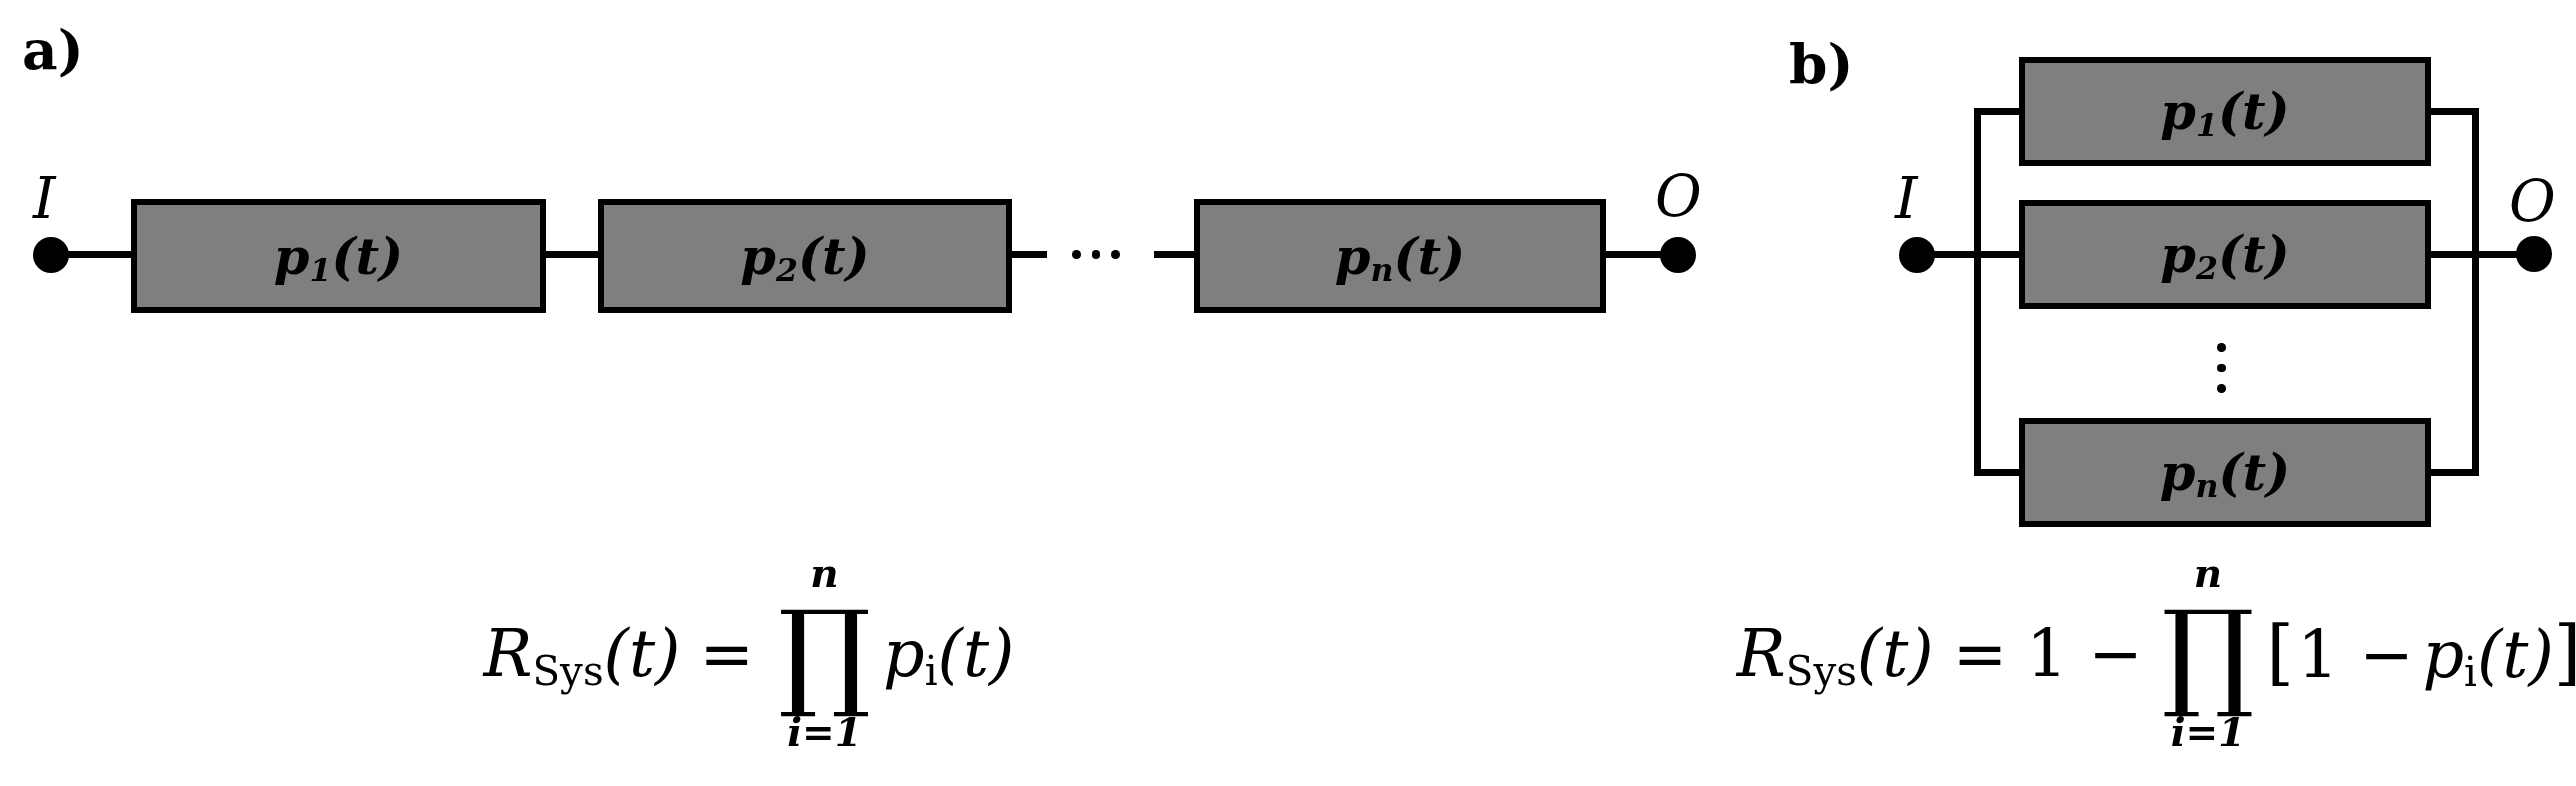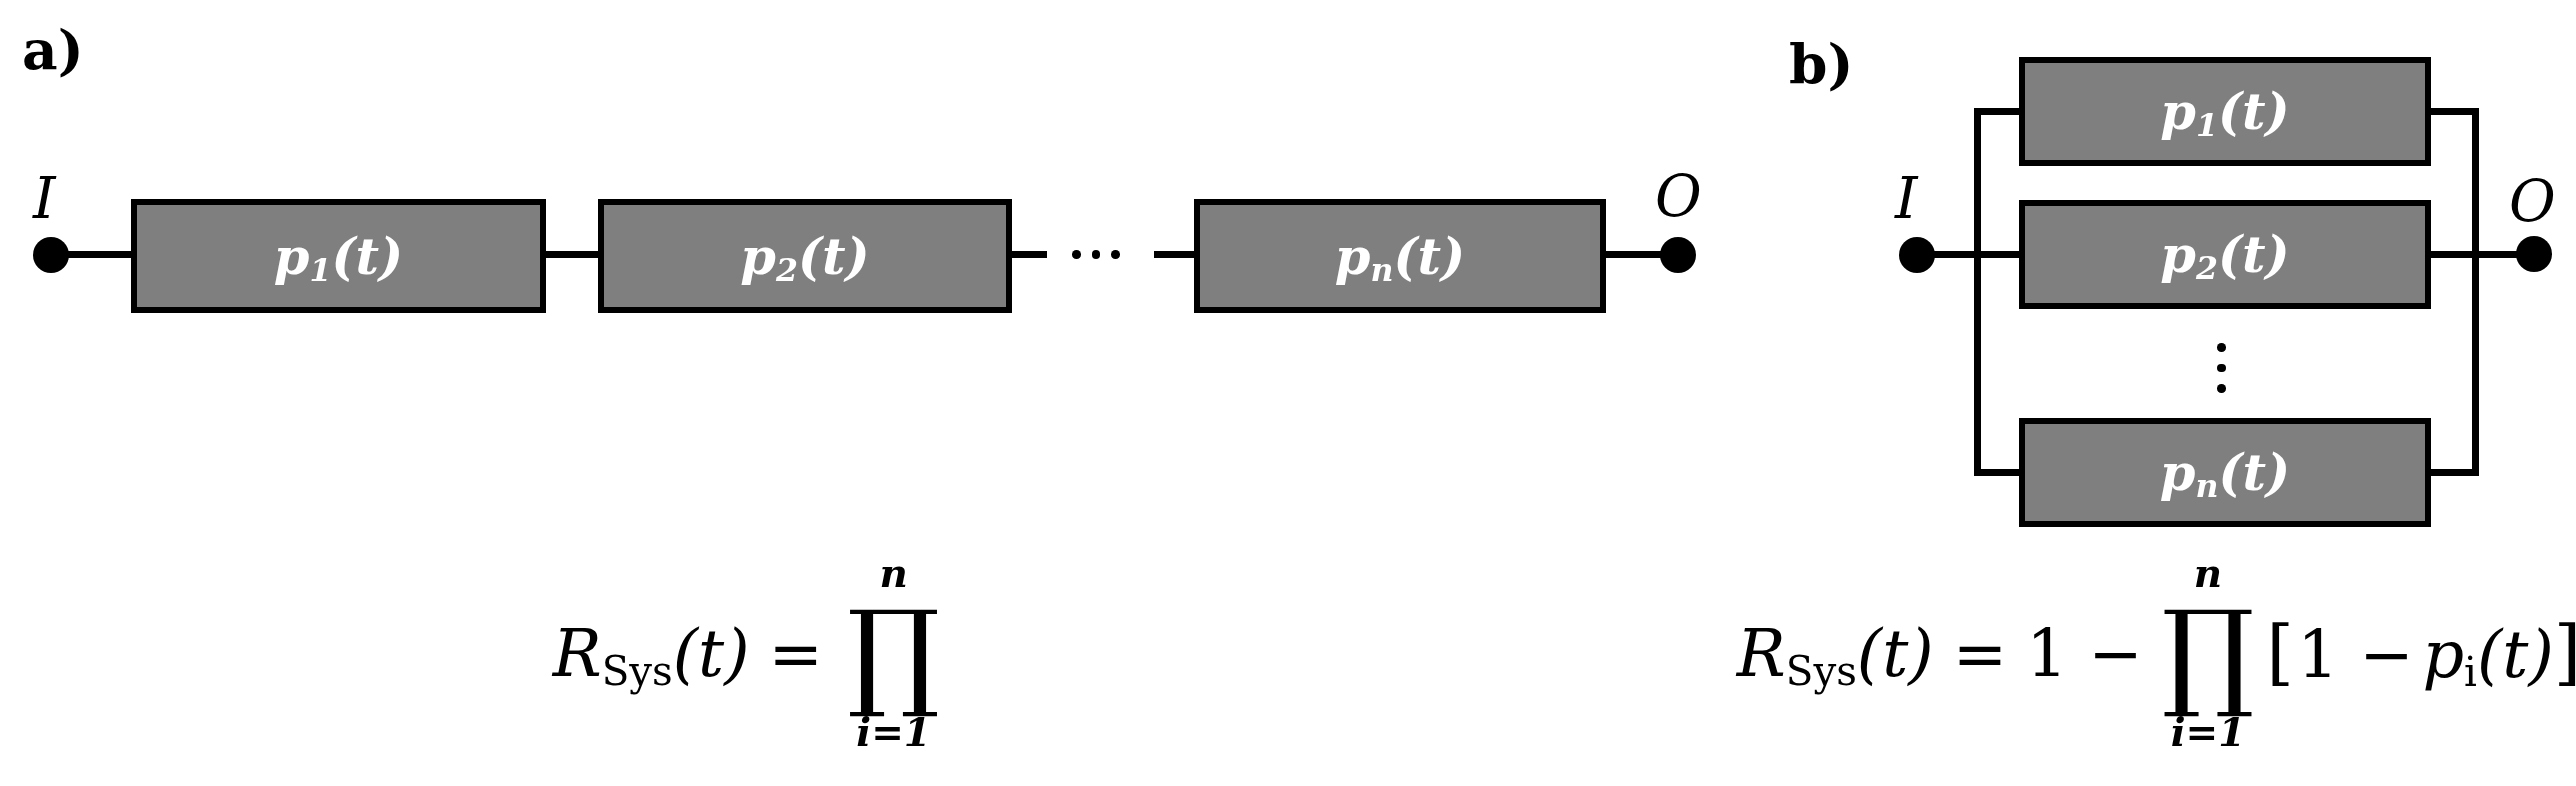--- a/index.html
+++ b/index.html
@@ -45,21 +45,21 @@
 
   
   .box{position:absolute;background:#7F7F7F;border:6.9px solid #000;box-sizing:border-box;
        display:flex;align-items:center;justify-content:center;}
   #box-a1{left:131px;top:199px;width:415px;height:114px;}
   #box-a2{left:598px;top:199px;width:414px;height:114px;}
   #box-a3{left:1194px;top:199px;width:412px;height:114px;}
   #box-b1{left:2019px;top:57px;width:412px;height:109px;}
   #box-b2{left:2019px;top:200px;width:412px;height:109px;}
   #box-b3{left:2019px;top:418px;width:412px;height:109px;}
-  .box-label{color:#ffffff;font-weight:bold;font-style:italic;font-size:51px;line-height:1;white-space:nowrap;}
+  .box-label{color:#000000;font-weight:bold;font-style:italic;font-size:51px;line-height:1;white-space:nowrap;}
   .box-label sub{font-size:0.62em;vertical-align:-0.22em;line-height:0;}
 
   
   .dots{position:absolute;display:flex;}
   #dots-a{left:1072px;top:250px;flex-direction:row;gap:11px;}
   #dots-b{left:2217px;top:343px;flex-direction:column;gap:12px;}
   .dot{width:8.6px;height:8.6px;border-radius:50%;background:#000;}
 
   
   .formula{position:absolute;transform:translate(-50%,-50%);display:flex;align-items:center;
@@ -114,20 +114,21 @@
   <div class="io-label" id="oa-label">O</div>
 
   <div class="formula" id="formula-a">
     <span><span class="it">R</span><sub>Sys</sub><span class="it">(t)</span></span>
     <span class="f-eq">=</span>
     <span class="prod">
       <span class="prod-top">n</span>
       <span class="prod-sym">∏</span>
       <span class="prod-bot">i=1</span>
     </span>
+    <span class="f-term"><span class="it">p</span><sub>i</sub><span class="it">(t)</span></span>
   </div>
 
   <div class="panel-label" id="label-b">b)</div>
 
   <div class="io-label" id="ib-label">I</div>
   <div class="node" id="ib-dot"></div>
   <div class="wire h" id="wb-in"></div>
 
   <div class="wire v" id="bus-l"></div>
   <div class="wire h" id="stub-tl"></div>

